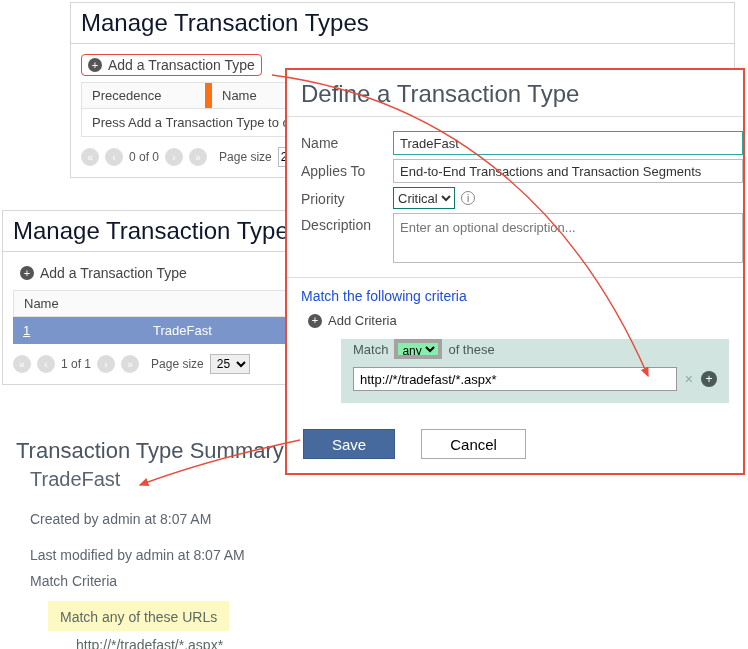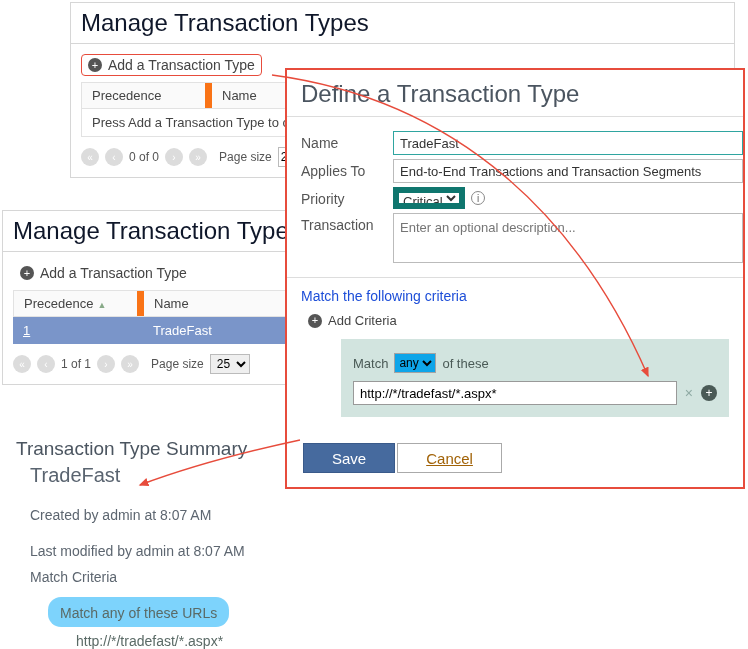--- a/index.html
+++ b/index.html
@@ -102,29 +102,29 @@
   .row-selected .col-pre { width: 130px; }
   .row-selected .col-name { flex: 1; }
   .row-selected a { color: #fff; text-decoration: underline; }
   .sort-ico { font-size: 9px; color: #8a8; margin-left: 4px; }
   
   #summary {
     position: absolute;
     left: 16px; top: 438px;
     width: 300px;
   }
-  .sum-h1 { font-size: 19px; color: #4b5560; margin-bottom: 0; }
+  .sum-h1 { font-size: 22px; color: #4b5560; margin-bottom: 0; }
   .sum-h2 { font-size: 20px; color: #5a6470; margin: 4px 0 14px 14px; }
   .sum-line { font-size: 14px; color: #5d6670; margin: 20px 0 4px 14px; }
   .sum-crit {
-    background: #7dd3fc;
+    background: #fef9c3;
     display: inline-block;
     padding: 8px 12px 6px 12px;
     margin: 8px 0 0 32px;
-    font-size: 14px; color: #5a6a66; border-radius: 13px;
+    font-size: 14px; color: #5a6a66;
   }
   .sum-url { margin: 6px 0 0 60px; font-size: 14px; color: #5a6a66; }
   
   #dialog {
     position: absolute;
     left: 285px; top: 68px;
     width: 460px;
     border: 2px solid #e74c3c;
     background: #fff;
     z-index: 5;
@@ -137,70 +137,70 @@
   .dlg-section { padding: 10px 0 10px 14px; border-bottom: 1px solid #ddd; }
   .frow { display: flex; align-items: flex-start; margin: 4px 0; }
   .flabel { width: 92px; font-size: 14px; color: #555; padding-top: 4px; }
   .finput {
     flex: 1; min-width: 0;
     border: 1px solid #2fa5a0; height: 24px;
     padding: 2px 6px; font-size: 13px; color: #333;
   }
   .finput.dropdown { border-color: #bbb; background: #fff; }
   .fselect {
-    border: 6px solid #0f766e; height: 22px;
+    border: 1px solid #0f766e; height: 22px;
     font-size: 13px; color: #333; background: #fff;
   }
   .info-ico {
     display: inline-flex; width: 14px; height: 14px;
     border: 1px solid #888; border-radius: 50%;
     align-items: center; justify-content: center;
     font-size: 10px; color: #666; margin-left: 6px;
   }
   .ftextarea {
     flex: 1; height: 50px;
     border: 1px solid #bbb;
     padding: 6px; font-size: 13px; color: #999;
     font-family: inherit; resize: none;
   }
   .dlg-sub { padding: 10px 0 14px 14px; }
   .dlg-sub-h { font-size: 14px; color: #1d4ed8; margin-bottom: 6px; }
   .crit-box {
     background: #d2e4df;
     margin: 8px 14px 0 40px;
-    padding: 14px 12px 12px 12px;
+    padding: 0 12px 12px 12px;
   }
   .match-line { font-size: 13px; color: #4a5a56; display: flex; align-items: center; gap: 6px; }
   .match-line select {
-    border: 1px solid #a3a3a3; font-size: 12px; height: 20px;
-    background: #0ea5e9;
+    border: 4px solid #a3a3a3; font-size: 12px; height: 20px;
+    background: #86efac;
   }
   .crit-input-row { display: flex; align-items: center; gap: 8px; margin-top: 8px; }
   .crit-input {
     flex: 1; height: 24px; border: 1px solid #999;
     padding: 2px 6px; font-size: 13px; background: #fff;
   }
   .x-ico { color: #8ea9a3; font-size: 14px; cursor: pointer; }
   .plus-dark {
     width: 16px; height: 16px; border-radius: 50%;
     background: #4a5a56; color: #fff;
     display: inline-flex; align-items: center; justify-content: center;
     font-size: 12px; cursor: pointer;
   }
   .dlg-btns {
     padding: 12px 8px 14px 16px;
-    display: flex; gap: 2px;
+    display: flex; gap: 26px;
   }
   .btn {
     height: 30px; padding: 0 28px;
     font-size: 15px; cursor: pointer;
     border: 1px solid #3a5a8a;
   }
   .btn.primary { background: #466a9e; color: #fff; }
-  .btn.secondary { background: #fff; color: #a16207; border-color: #aaa; text-decoration: underline; }
+  .btn.secondary { background: #fff; color: #000000; border-color: #aaa; }
   
   .far-right-frag {
     position: absolute; right: 0; top: 82px;
     font-size: 13px; color: #555;
     width: 16px;
     line-height: 16px;
   }
   svg.arrow { position: absolute; pointer-events: none; z-index: 8; }
 </style>
 </head>
@@ -247,21 +247,21 @@
     <div class="frow">
       <div class="flabel">Priority</div>
       <div style="display:flex;align-items:center">
         <select class="fselect">
           <option>Critical</option>
         </select>
         <span class="info-ico">i</span>
       </div>
     </div>
     <div class="frow">
-      <div class="flabel">Transaction</div>
+      <div class="flabel">Description</div>
       <textarea class="ftextarea" placeholder="Enter an optional description..." style=""></textarea>
     </div>
   </div>
   <div class="dlg-sub">
     <div class="dlg-sub-h">Match the following criteria</div>
     <span class="add-link" style="font-size:13px">
       <span class="plus-circ">+</span>
       <span>Add Criteria</span>
     </span>
     <div class="crit-box">
@@ -284,23 +284,20 @@
 </div>
 
 <div id="panel2" class="panel">
   <div class="panel-head" style="white-space:nowrap;overflow:hidden">Manage Transaction Types</div>
   <div class="panel-body">
     <span class="add-link">
       <span class="plus-circ">+</span>
       <span>Add a Transaction Type</span>
     </span>
     <div class="thead">
-      <div class="col-pre">
-        <span>Precedence</span><span class="sort-ico">▲</span>
-      </div>
       <div class="col-name">Name</div>
     </div>
     <div class="row-selected">
       <div class="col-pre"><a>1</a></div>
       <div class="col-name">TradeFast</div>
     </div>
     <div class="pager">
       <span class="pgbtn">«</span>
       <span class="pgbtn">‹</span>
       <span>1 of 1</span>

